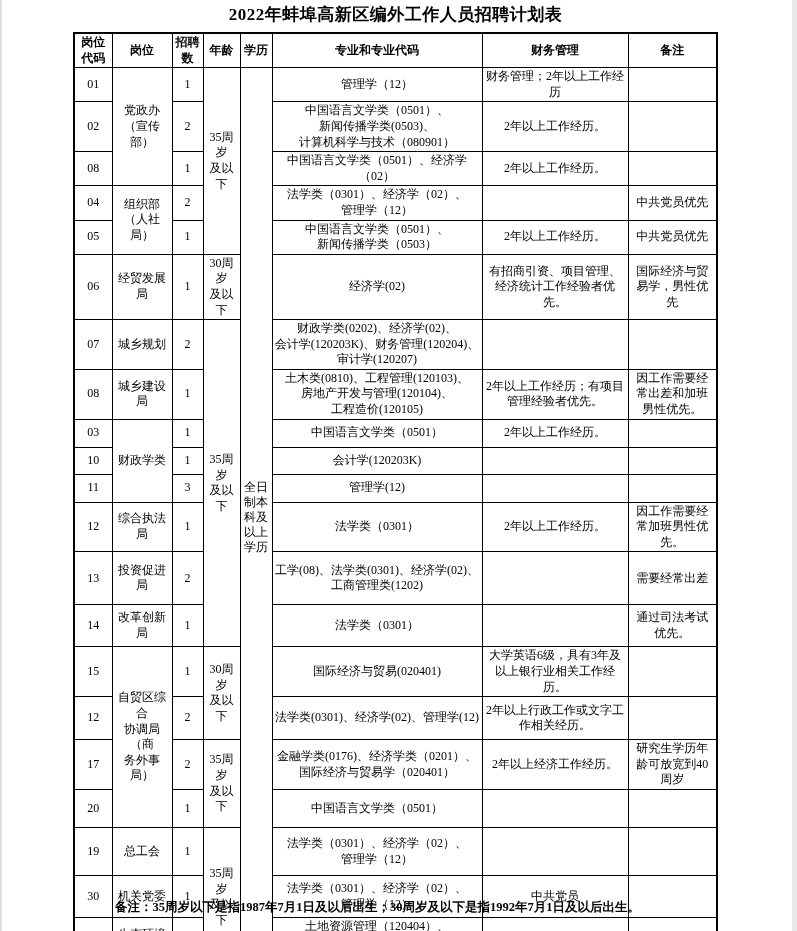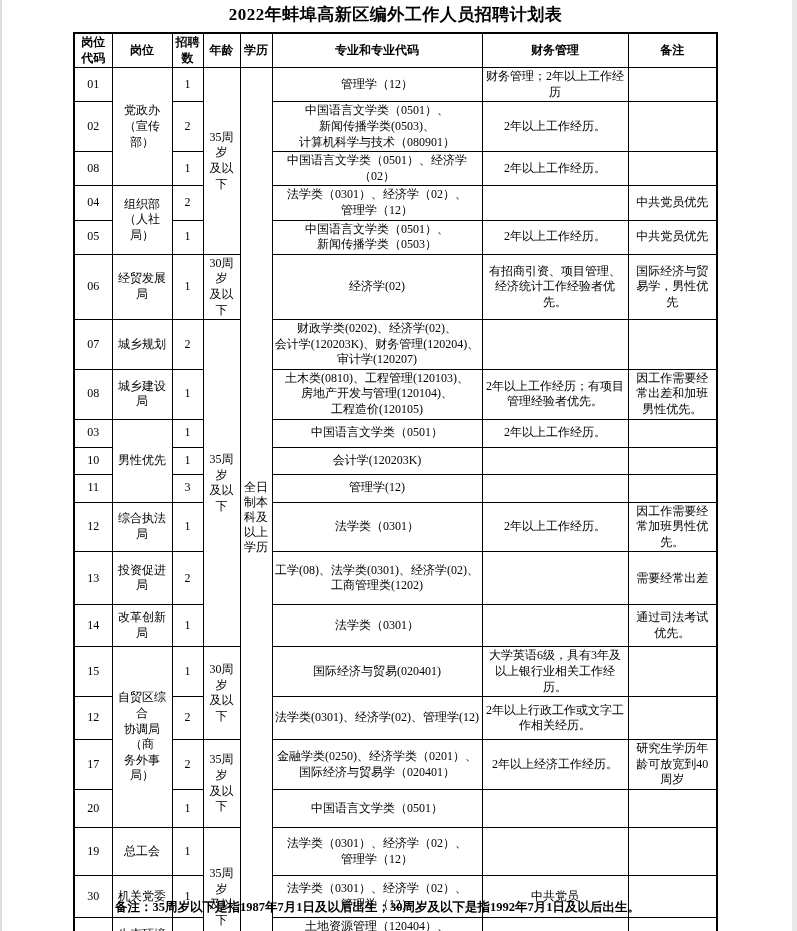--- a/index.html
+++ b/index.html
@@ -140,21 +140,21 @@
     <td>城乡建设局</td>
     <td>1</td>
     <td>土木类(0810)、工程管理(120103)、
 房地产开发与管理(120104)、
 工程造价(120105)</td>
     <td>2年以上工作经历；有项目管理经验者优先。</td>
     <td>因工作需要经常出差和加班男性优先。</td>
   </tr>
   <tr style="height:28px">
     <td>03</td>
-    <td rowspan="3">男性优先</td>
+    <td rowspan="3">财政学类</td>
     <td>1</td>
     <td>中国语言文学类（0501）</td>
     <td>2年以上工作经历。</td>
     <td></td>
   </tr>
   <tr style="height:27px">
     <td>10</td>
     <td>1</td>
     <td>会计学(120203K)</td>
     <td></td>
@@ -209,21 +209,21 @@
     <td>2</td>
     <td>法学类(0301)、经济学(02)、管理学(12)</td>
     <td>2年以上行政工作或文字工作相关经历。</td>
     <td></td>
   </tr>
   <tr style="height:47px">
     <td>17</td>
     <td>2</td>
     <td rowspan="2">35周岁
 及以下</td>
-    <td>金融学类(0250)、经济学类（0201）、
+    <td>金融学类(0176)、经济学类（0201）、
 国际经济与贸易学（020401）</td>
     <td>2年以上经济工作经历。</td>
     <td>研究生学历年龄可放宽到40周岁</td>
   </tr>
   <tr style="height:38px">
     <td>20</td>
     <td>1</td>
     <td>中国语言文学类（0501）</td>
     <td></td>
     <td></td>

